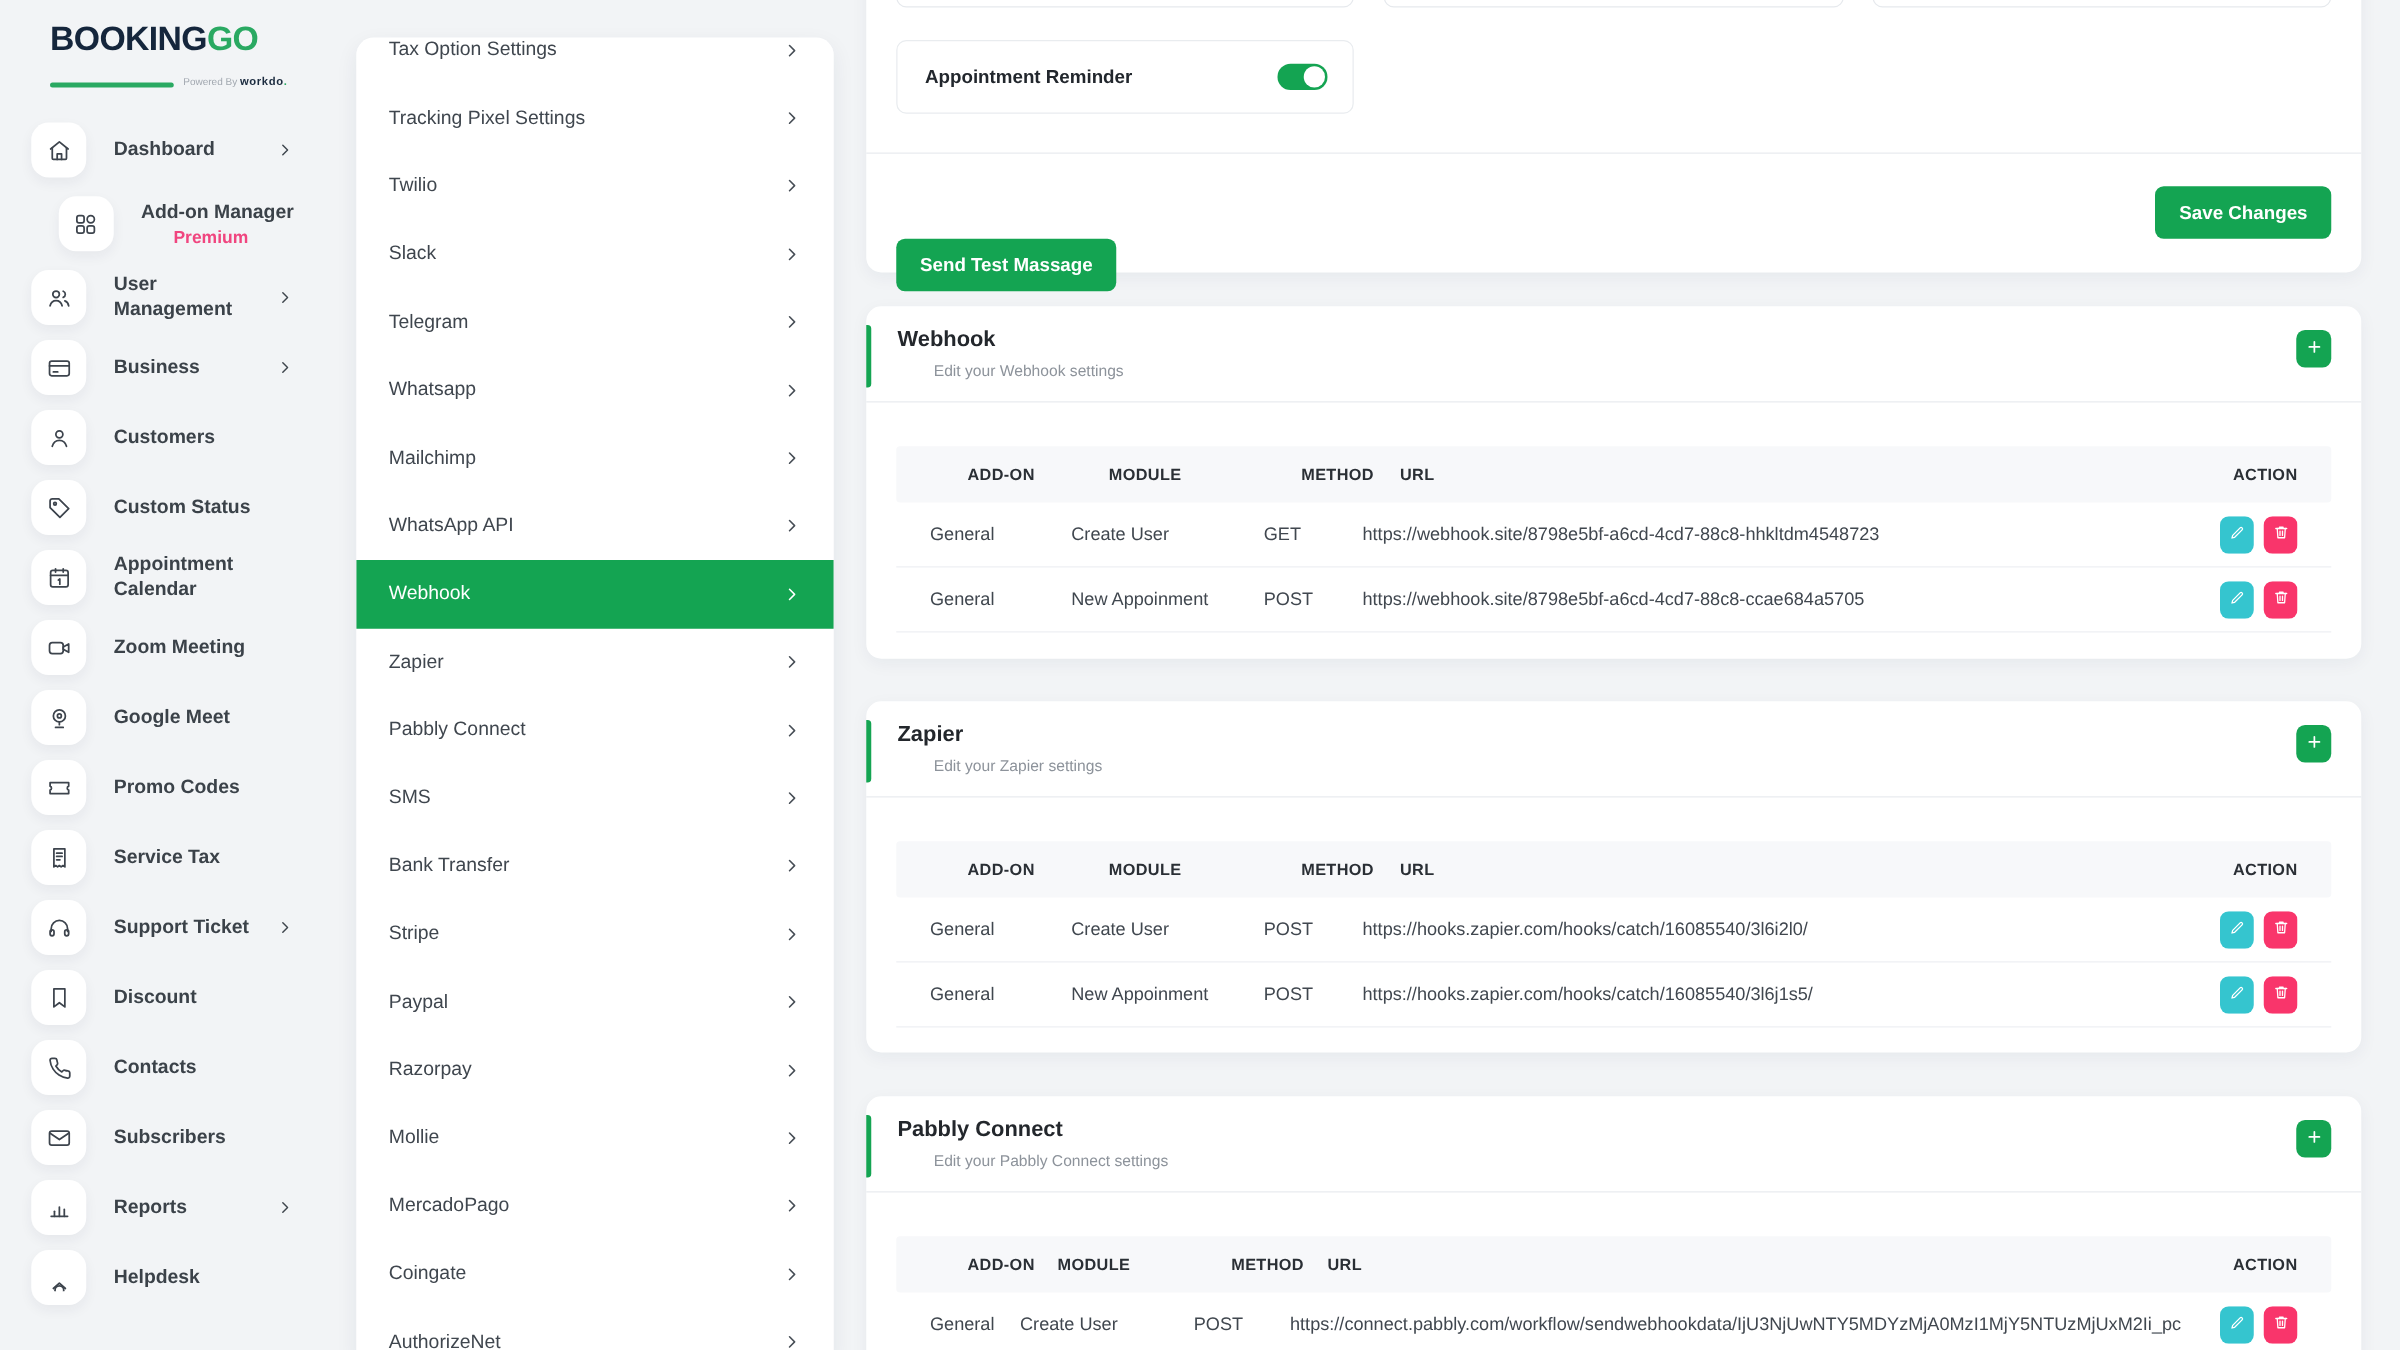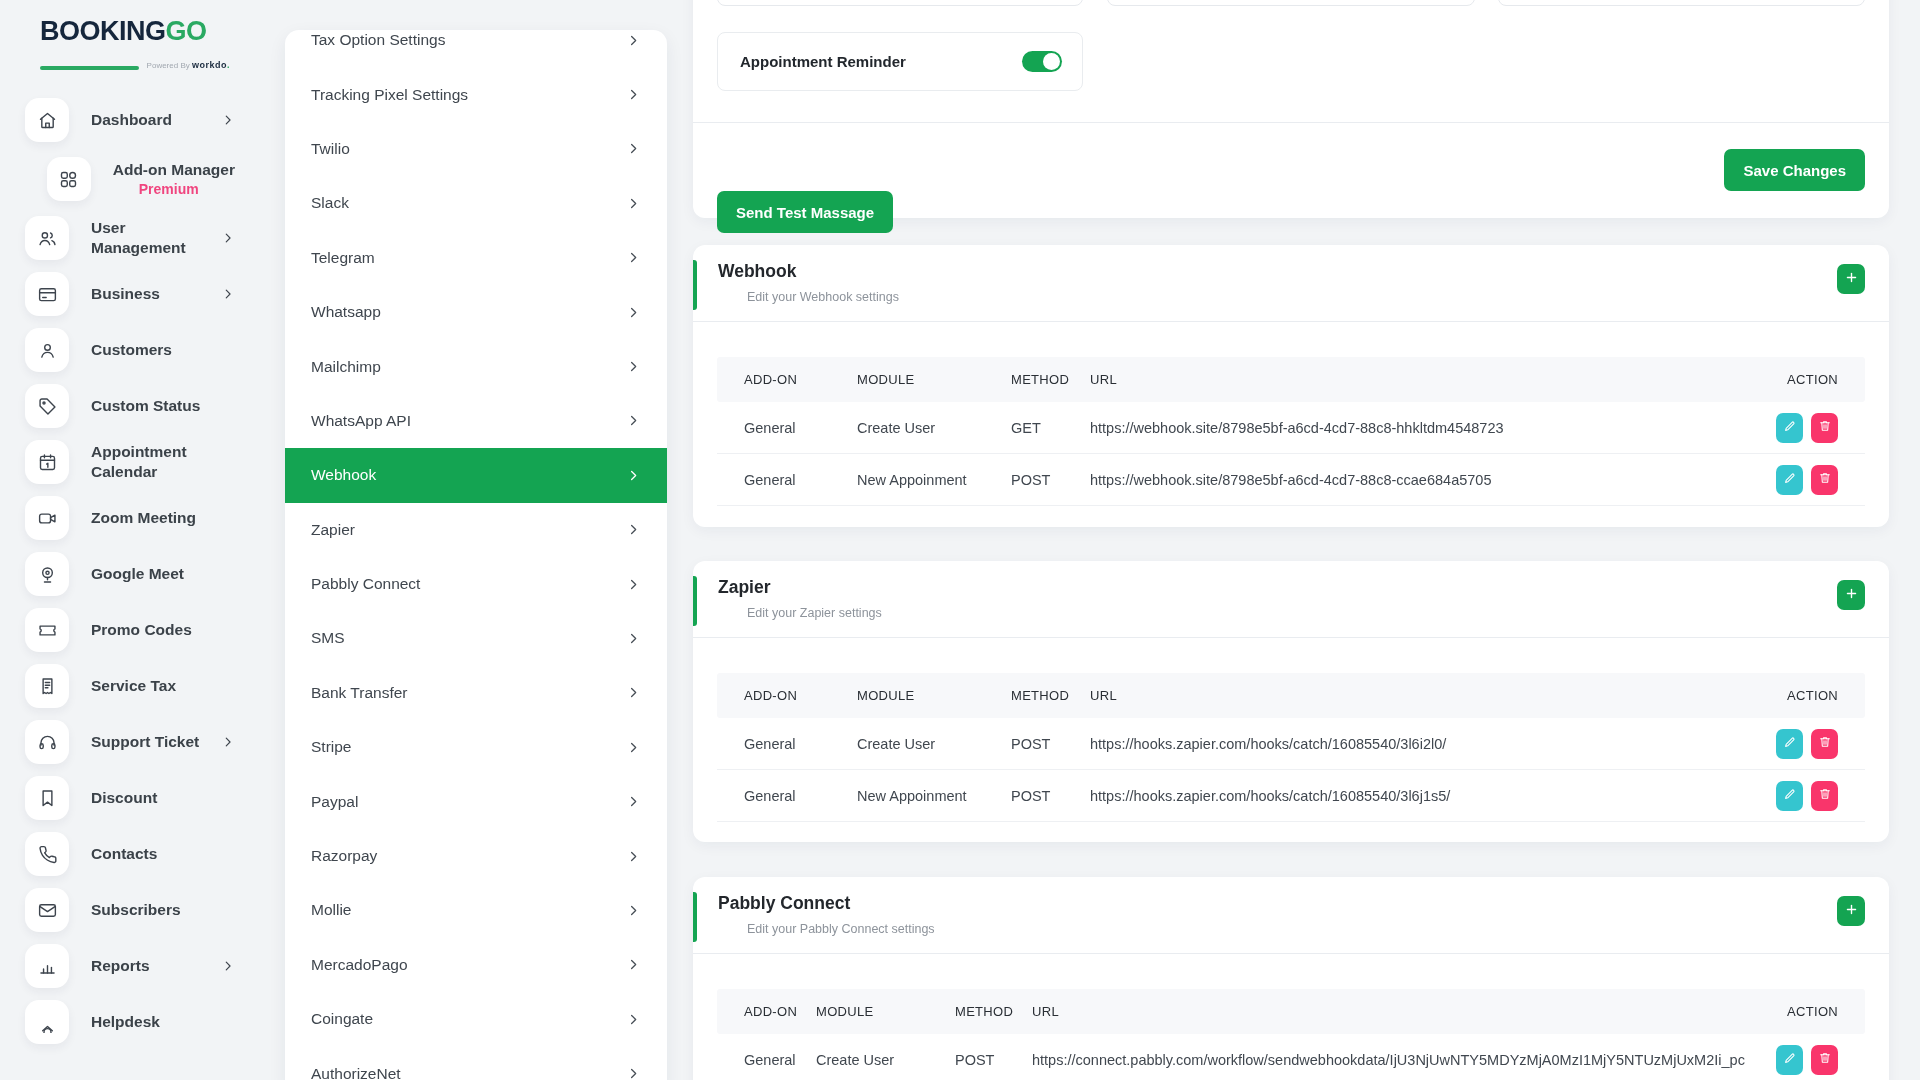--- a/index.html
+++ b/index.html
@@ -60,21 +60,21 @@
   .sec-title { position:absolute; left:25px; top:16px; font-size:17.5px; font-weight:700; color:#23272c; }
   .sec-sub { position:absolute; left:25px; top:45px; font-size:12.5px; color:#8d939b;margin-left:29px; }
   .btn-plus { position:absolute; right:24px; top:19px; width:28px; height:30px; border:none; border-radius:7px; background:#14a452; color:#fff; display:flex; align-items:center; justify-content:center; cursor:pointer; }
   .btn-plus svg { width:15px; height:15px; }
   .sec-divider { position:absolute; left:0; top:76px; width:100%; height:1px; background:#e9ecf0; }
   .table { position:absolute; left:24px; top:112px; width:1148px; }
   .trow { display:grid; align-items:center; padding:0 27px; }
   .cols-a { grid-template-columns:113px 154px 79px 1fr 92px; }
   .cols-b { grid-template-columns:72px 139px 77px 1fr 92px; }
   .thead { height:45px; background:#f7f8fa; border-radius:3px; }
-  .th { font-size:13px; font-weight:400; color:#2a2f35; letter-spacing:0.3px; white-space:nowrap; }
+  .th { font-size:13px; font-weight:700; color:#2a2f35; letter-spacing:0.3px; white-space:nowrap;margin-left:30px; }
   .th.right, .td.actions { justify-self:end; }
   .tbodyrow { height:52px; border-bottom:1px solid #eef0f3; }
   .td { font-size:14.5px; color:#40474f; white-space:nowrap; overflow:hidden; }
   .td.actions { display:flex; gap:8px; }
   .act-btn { width:27px; height:30px; border:none; border-radius:7px; display:flex; align-items:center; justify-content:center; color:#fff; cursor:pointer; }
   .act-btn svg { width:14px; height:14px; }
   .act-edit { background:#35c5cf; }
   .act-del { background:#f9356b; }
 </style>
 </head>

